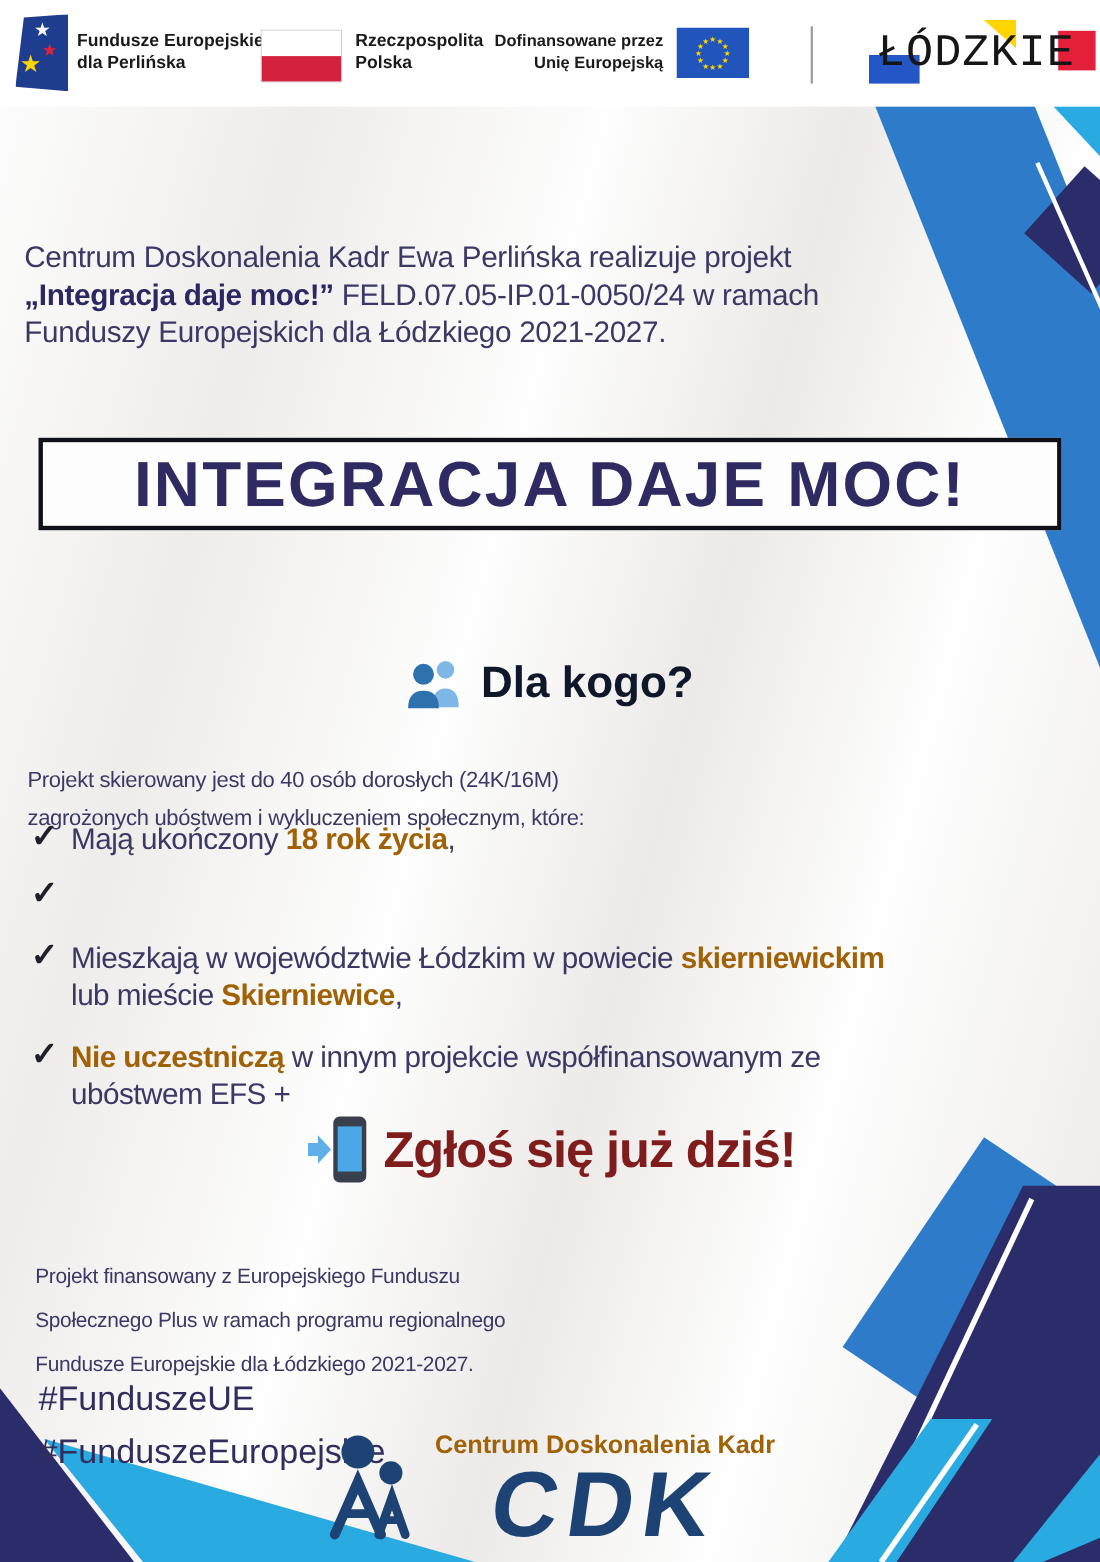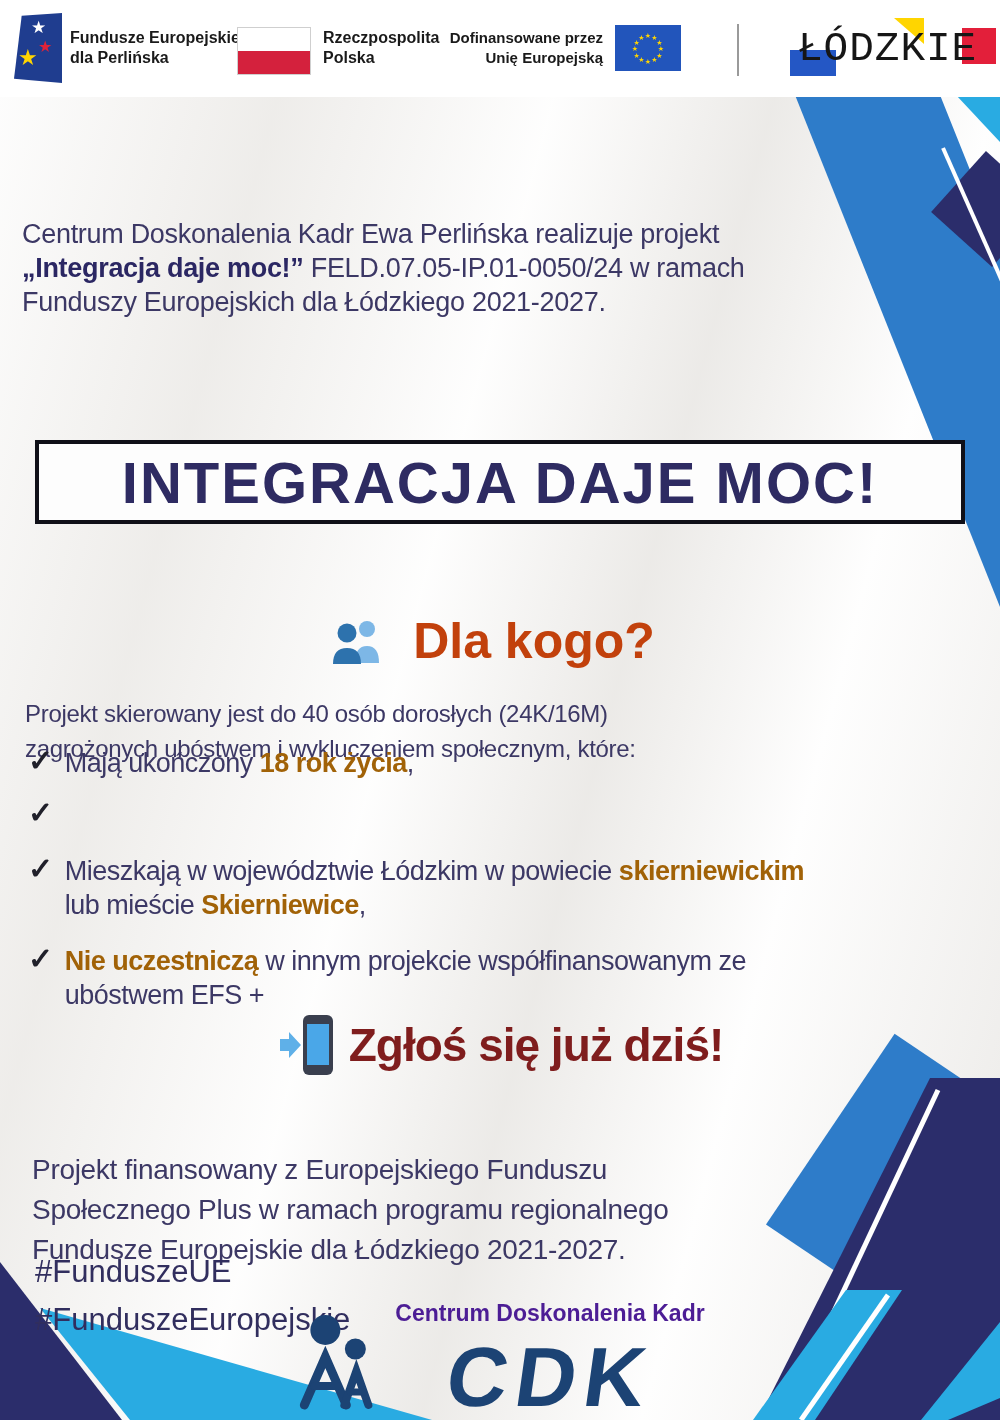--- a/index.html
+++ b/index.html
@@ -40,52 +40,52 @@
   .lodzkie{position:absolute;left:798px;top:18px;width:196px;height:64px;}
   .lz-blue{position:absolute;left:-8px;bottom:6px;width:46px;height:26px;background:#2457c5;}
   .lz-yellow{position:absolute;left:96px;top:0px;width:30px;height:26px;background:#ffd500;
     clip-path:polygon(0 0,100% 0,100% 100%);}
   .lz-red{position:absolute;right:-2px;top:10px;width:34px;height:36px;background:#e31f3a;}
   .lz-text{position:absolute;left:0;top:8px;z-index:2;font-size:41px;font-weight:500;
     color:#161616;letter-spacing:1px;font-family:Liberation Mono, monospace;}
   .intro{position:absolute;left:22px;top:190px;z-index:1;font-size:27px;line-height:34px;
     color:#3c3865;letter-spacing:-0.3px;}
   .intro b{color:#2b2763;}
-  .banner{position:absolute;left:35px;top:440px;width:930px;height:84px;z-index:1;
+  .banner{position:absolute;left:35px;top:398px;width:930px;height:84px;z-index:1;
     background:#fdfdfd;border:4px solid #101018;display:flex;align-items:center;justify-content:center;}
   .banner h1{margin:0;font-size:58px;letter-spacing:2px;color:#2e2b62;font-weight:bold;}
 
   .who-head{position:absolute;left:0;top:598px;width:1000px;z-index:1;
     display:flex;align-items:center;justify-content:center;gap:14px;}
-  .who-head h2{margin:14px;font-size:50px;color:#c2410c;font-weight:bold;}
-  .who-lead{position:absolute;left:25px;top:672px;z-index:1;font-size:24px;line-height:35px;
+  .who-head h2{margin:0;font-size:40px;color:#0f172a;font-weight:bold;}
+  .who-lead{position:absolute;left:25px;top:672px;z-index:1;font-size:20px;line-height:35px;
     color:#3c3865;letter-spacing:-0.3px;}
 
   .checks{position:absolute;left:28px;top:746px;width:962px;z-index:1;}
   .chk{display:flex;align-items:flex-start;margin-bottom:18px;
     font-size:27px;line-height:34px;color:#3c3865;letter-spacing:-0.5px;}
   .chk .mark{font-size:30px;font-weight:bold;color:#20202a;margin:-2px 12px 0 0;flex:0 0 auto;}
   .chk b{color:#a16207;}
   .chk:nth-child(2){margin-bottom:24px;}
   .chk:nth-child(3){margin-bottom:22px;}
 
   .apply-head{position:absolute;left:0;top:1014px;width:1000px;z-index:1;
     display:flex;align-items:center;justify-content:center;gap:14px;}
   .apply-head h2{margin:0;font-size:46px;color:#7f1d1d;font-weight:bold;letter-spacing:-1px;}
 
-  .funding{position:absolute;left:32px;top:1122px;z-index:1;font-size:28px;line-height:40px;
+  .funding{position:absolute;left:32px;top:1122px;z-index:1;font-size:19px;line-height:40px;
     color:#3c3865;letter-spacing:-0.3px;}
   .tags{position:absolute;left:35px;top:1248px;z-index:1;font-size:31px;line-height:48px;
     color:#312e5e;}
 
   
   .cdk{position:absolute;left:50%;top:1300px;transform:translateX(-50%);z-index:2;
     display:flex;align-items:flex-end;gap:8px;}
   .cdk-right{display:flex;flex-direction:column;align-items:center;}
-  .cdk-name{font-size:23px;font-weight:bold;color:#4c1d95;margin-bottom:12px;letter-spacing:0px;}
+  .cdk-name{font-size:23px;font-weight:bold;color:#a16207;margin-bottom:2px;letter-spacing:0px;}
   .cdk-abbr{font-size:84px;font-weight:bold;color:#1c4374;letter-spacing:8px;
     transform:skewX(-8deg);line-height:76px;}
 </style>
 </head>
 <body>
 
 <div class="poster">
   <div class="sheen"></div>
 
   <svg class="decor" width="1000" height="1420" viewBox="0 0 1000 1420">

